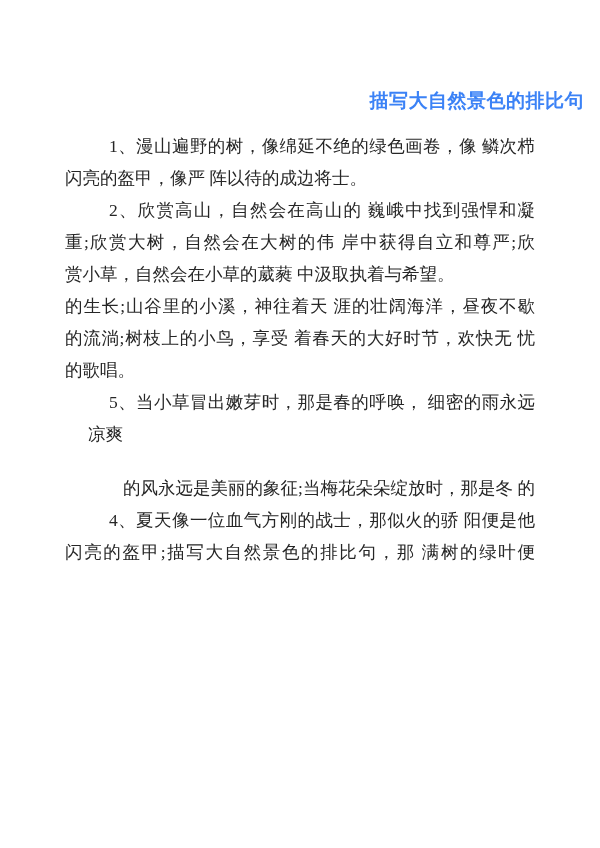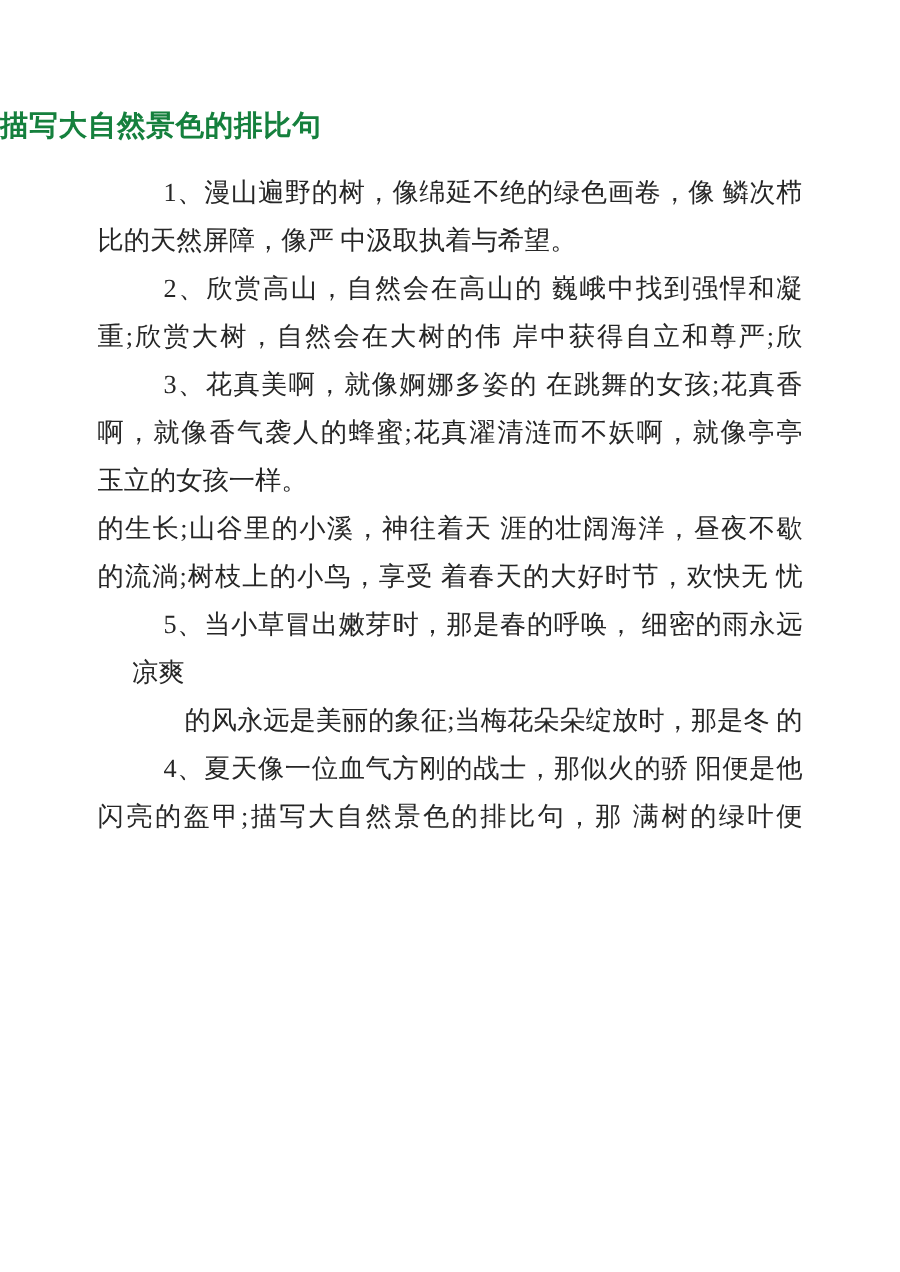--- a/index.html
+++ b/index.html
@@ -6,37 +6,37 @@
   .page {
     position: relative;
     width: 600px;
     height: 848px;
     background: #ffffff;
     overflow: hidden;
     font-family: "Liberation Serif", "DejaVu Serif", serif;
     color: #262626;
   }
   .doc-title {
-    margin: 0;
+    margin: 16px;
     padding-top: 72px;
     height: 26px;
     line-height: 26px;
-    text-align: left;
+    text-align: right;
     font-size: 19px;
     font-weight: bold;
     letter-spacing: 0.5px;
-    color: #15803d;
+    color: #3b82f6;
   }
   .doc-body {
     margin: 14px 0 0 65px;
     width: 470px;
     font-size: 17.5px;
   }
   .para { margin: 0; }
-  .para-gap { }
+  .para-gap { margin-top: 22px; }
   .line {
     margin: 0;
     width: 470px;
     height: 32px;
     line-height: 32px;
     box-sizing: border-box;
     overflow: hidden;
     white-space: normal;
   }
   .fill {
@@ -51,37 +51,34 @@
 <body>
 
 <div class="page">
 
   <h1 class="doc-title">描写大自然景色的排比句</h1>
 
   <div class="doc-body">
 
     <div class="para">
       <p class="line num fill">1、漫山遍野的树，像绵延不绝的绿色画卷，像 鳞次栉</p>
-      <p class="line">比的天然屏障，像严 中汲取执着与希望。</p>
+      <p class="line">闪亮的盔甲，像严 阵以待的成边将士。</p>
     </div>
 
     <div class="para">
       <p class="line num fill">2、欣赏高山，自然会在高山的 巍峨中找到强悍和凝</p>
       <p class="line fill">重;欣赏大树，自然会在大树的伟 岸中获得自立和尊严;欣</p>
+      <p class="line">赏小草，自然会在小草的葳蕤 中汲取执着与希望。</p>
     </div>
 
-    <div class="para">
-      <p class="line num fill">3、花真美啊，就像婀娜多姿的 在跳舞的女孩;花真香</p>
-      <p class="line fill">啊，就像香气袭人的蜂蜜;花真濯清涟而不妖啊，就像亭亭</p>
-      <p class="line">玉立的女孩一样。</p>
-    </div>
 
     <div class="para">
       <p class="line fill">的生长;山谷里的小溪，神往着天 涯的壮阔海洋，昼夜不歇</p>
       <p class="line fill">的流淌;树枝上的小鸟，享受 着春天的大好时节，欢快无 忧</p>
+      <p class="line">的歌唱。</p>
     </div>
 
     <div class="para">
       <p class="line num fill">5、当小草冒出嫩芽时，那是春的呼唤， 细密的雨永远</p>
       <p class="line off23">凉爽</p>
     </div>
 
     <div class="para para-gap">
       <p class="line off58 fill">的风永远是美丽的象征;当梅花朵朵绽放时，那是冬 的</p>
     </div>

